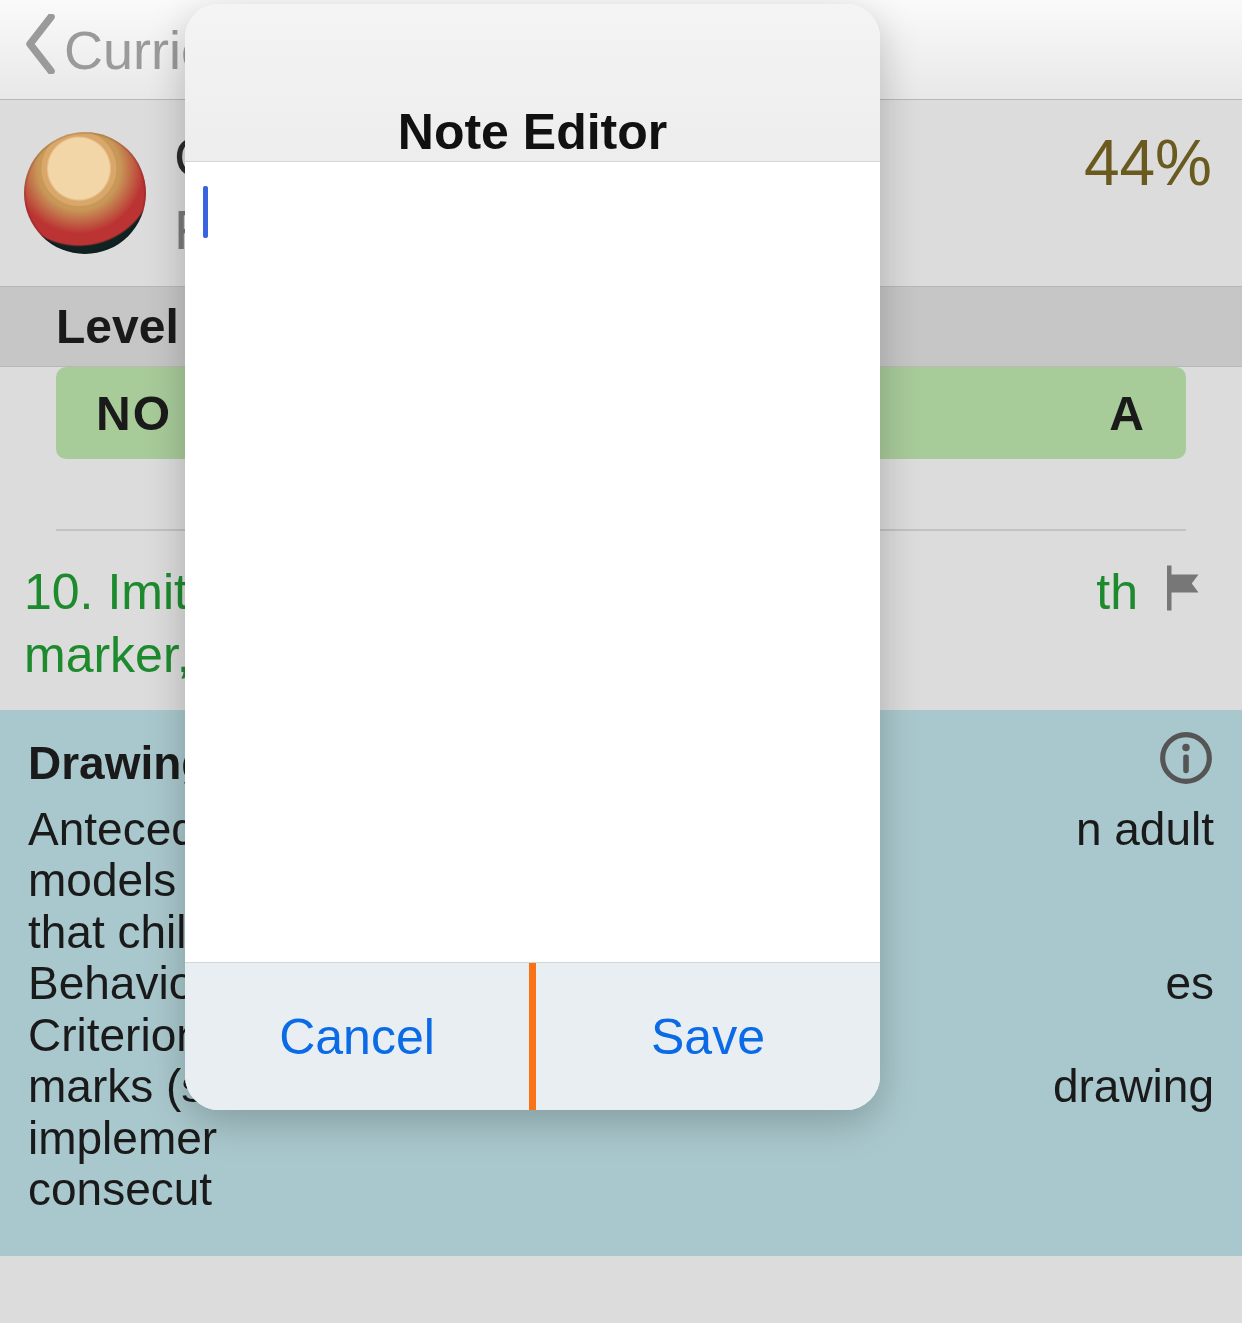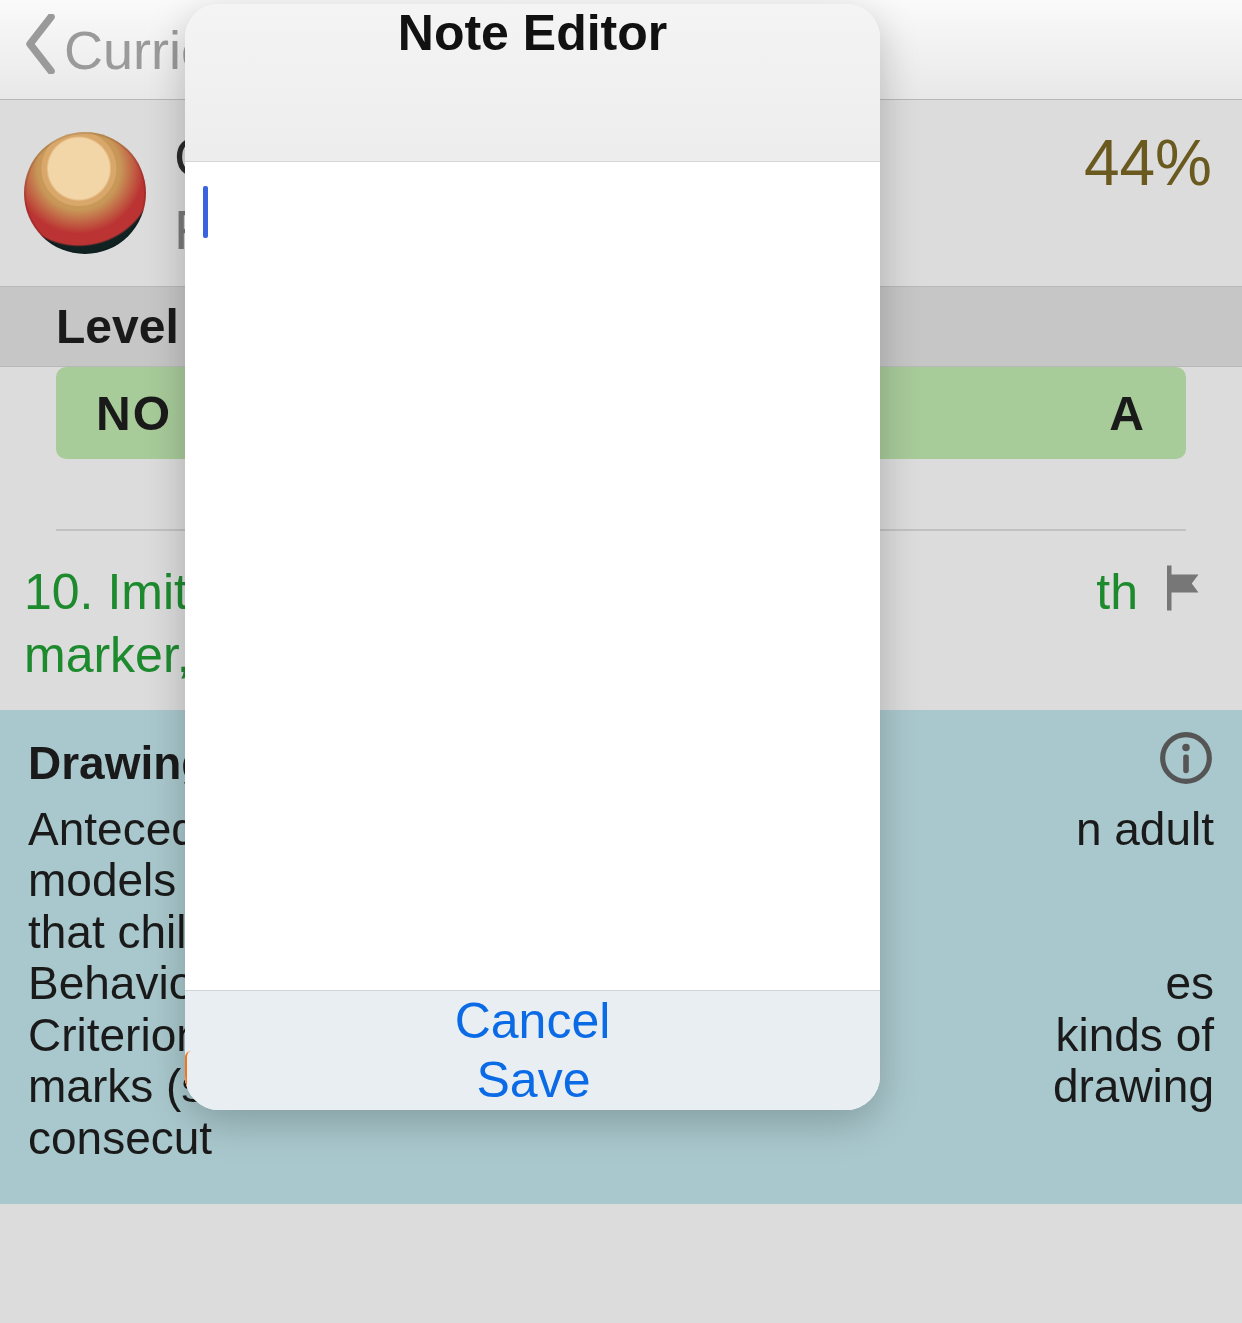--- a/index.html
+++ b/index.html
@@ -143,21 +143,21 @@
     border-radius: 34px;
     box-shadow: 0 12px 40px rgba(0,0,0,.22);
     display: flex;
     flex-direction: column;
     overflow: hidden;
   }
   .modal-header {
     height: 158px;
     background: linear-gradient(#f4f4f4, #ededed);
     display: flex;
-    align-items: flex-start;
+    align-items: flex-end;
     justify-content: center;
     border-bottom: 1px solid #d6d6d6;
   }
   .modal-title {
     font-size: 50px;
     font-weight: 700;
     color: #111;
   }
   .modal-body {
     flex: 1;
@@ -185,40 +185,38 @@
     width: 5px;
     height: 52px;
     background: #3a63e0;
     border-radius: 2px;
     animation: blink 1s steps(1) infinite;
     pointer-events: none;
   }
   @keyframes blink { 50% { opacity: 0; } }
 
   .modal-footer {
-    height: 120px;
+    height: 148px;
     display: flex;
     border-top: 1px solid #d0d5da;
     background: #e8eef2;
-    flex-direction: column;
   }
   .modal-btn {
     flex: 1;
     display: flex;
     align-items: center;
     justify-content: center;
     font-size: 50px;
     font-weight: 500;
     color: #0b6ae6;
     cursor: pointer;
     user-select: none;
   }
   .modal-btn + .modal-btn {
-    border-left: 2px solid #f97316;
-    border-radius: 6px;
+    border-left: 7px solid #f97316;
   }
 </style>
 </head>
 <body>
 
 <div class="bg">
 
   <div class="navbar">
     <div class="back">
       <span>
@@ -285,25 +283,28 @@
         <div style="display: flex; justify-content: space-between;">
           <span>that chilc</span>
           <span></span>
         </div>
         <div style="display: flex; justify-content: space-between;">
           <span>Behaviou</span>
           <span>es</span>
         </div>
         <div style="display: flex; justify-content: space-between;">
           <span>Criterion</span>
-          <span>kinds of</span>
         </div>
         <div style="display: flex; justify-content: space-between;">
           <span>marks (se</span>
           <span>drawing</span>
+        </div>
+        <div style="display: flex; justify-content: space-between;">
+          <span>implemer</span>
+          <span></span>
         </div>
         <div style="display: flex; justify-content: space-between; align-items: center;">
           <span>consecut</span>
           <span></span>
         </div>
       </div>
   </div>
 
 </div>
 

